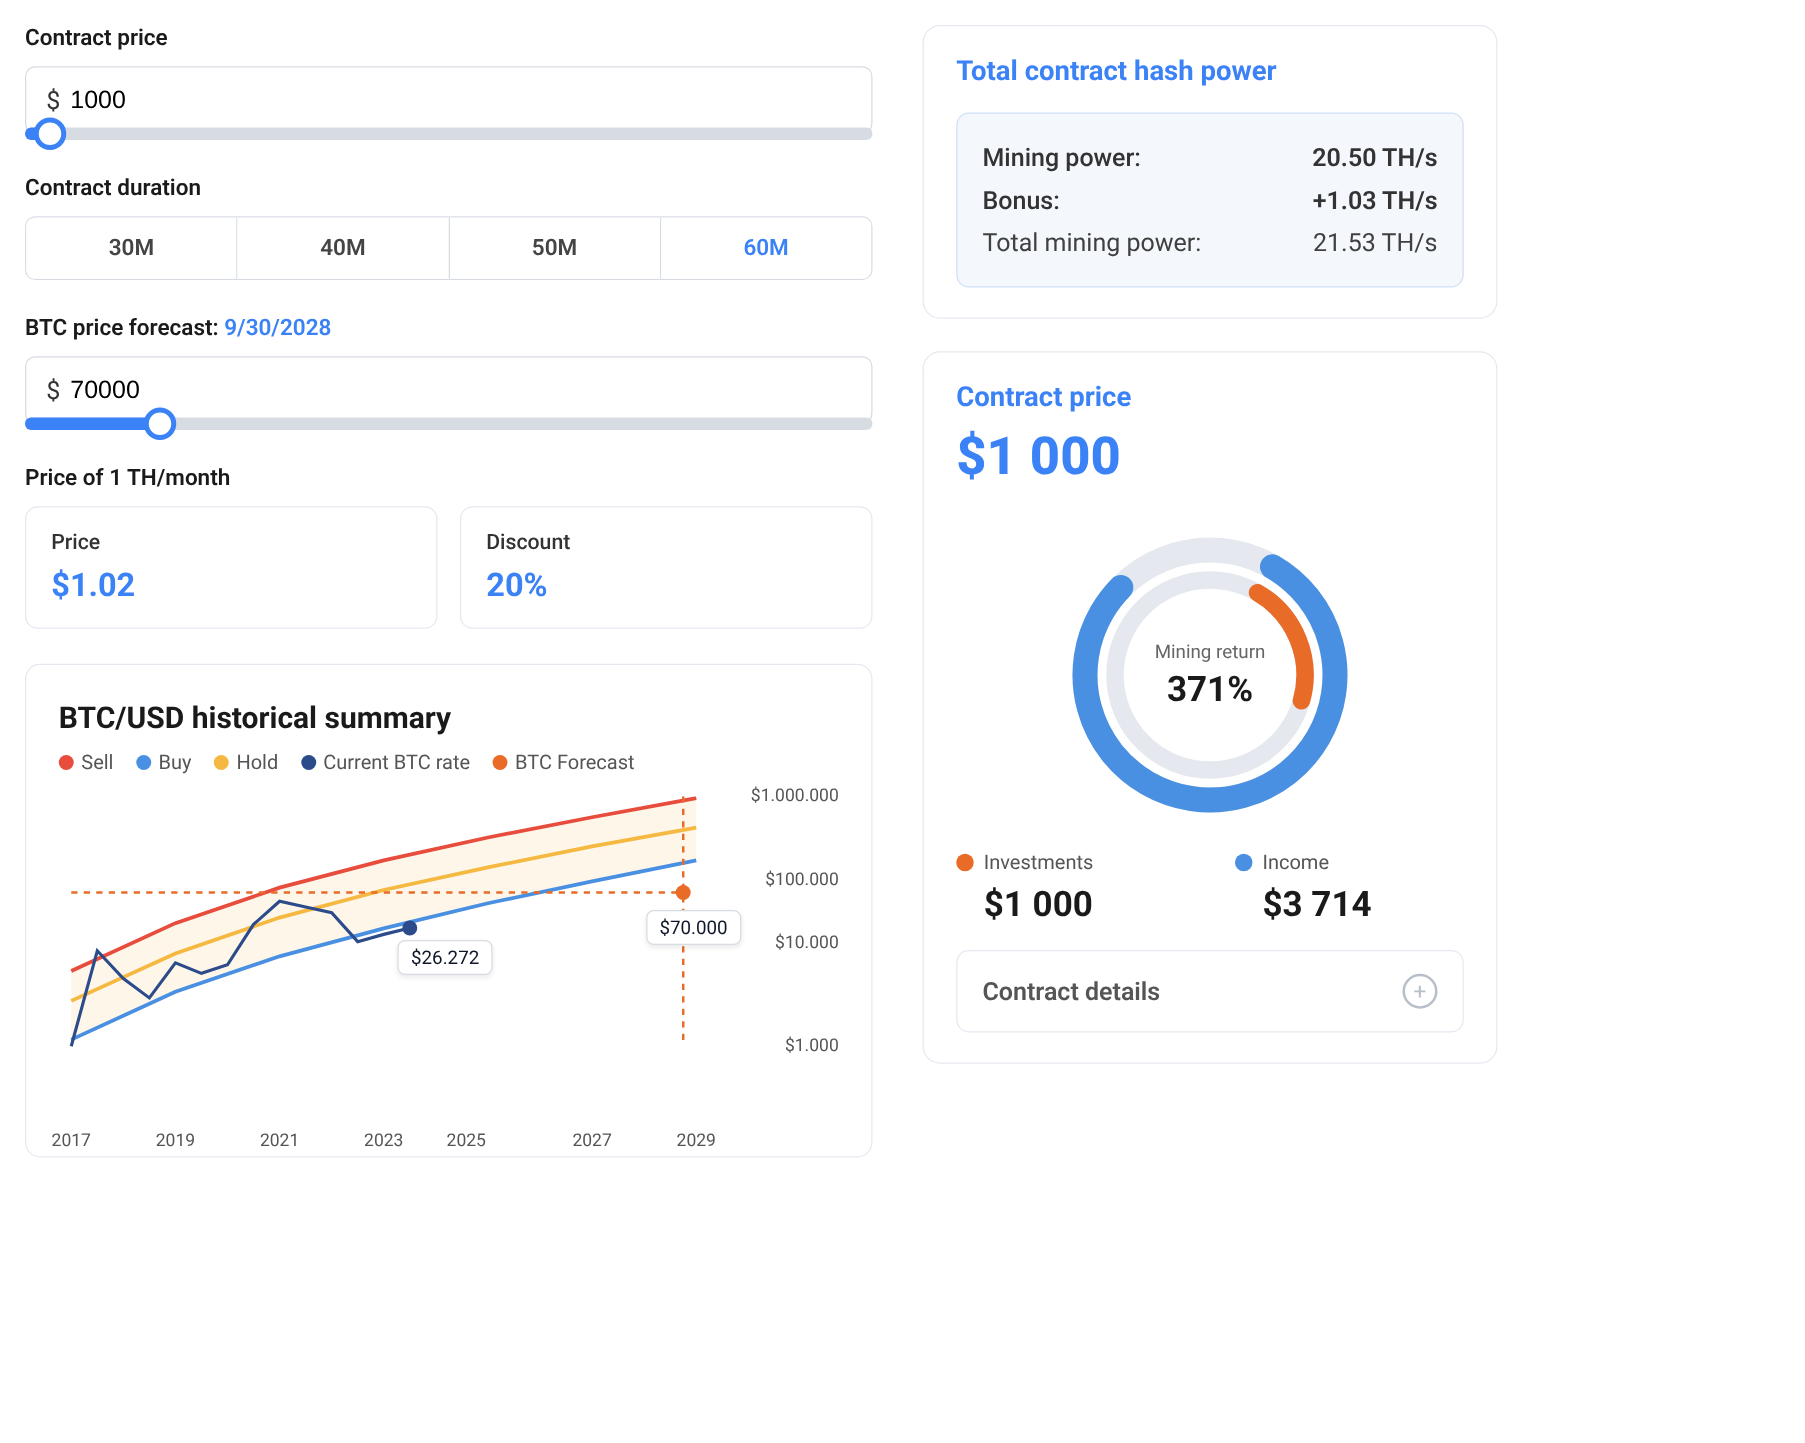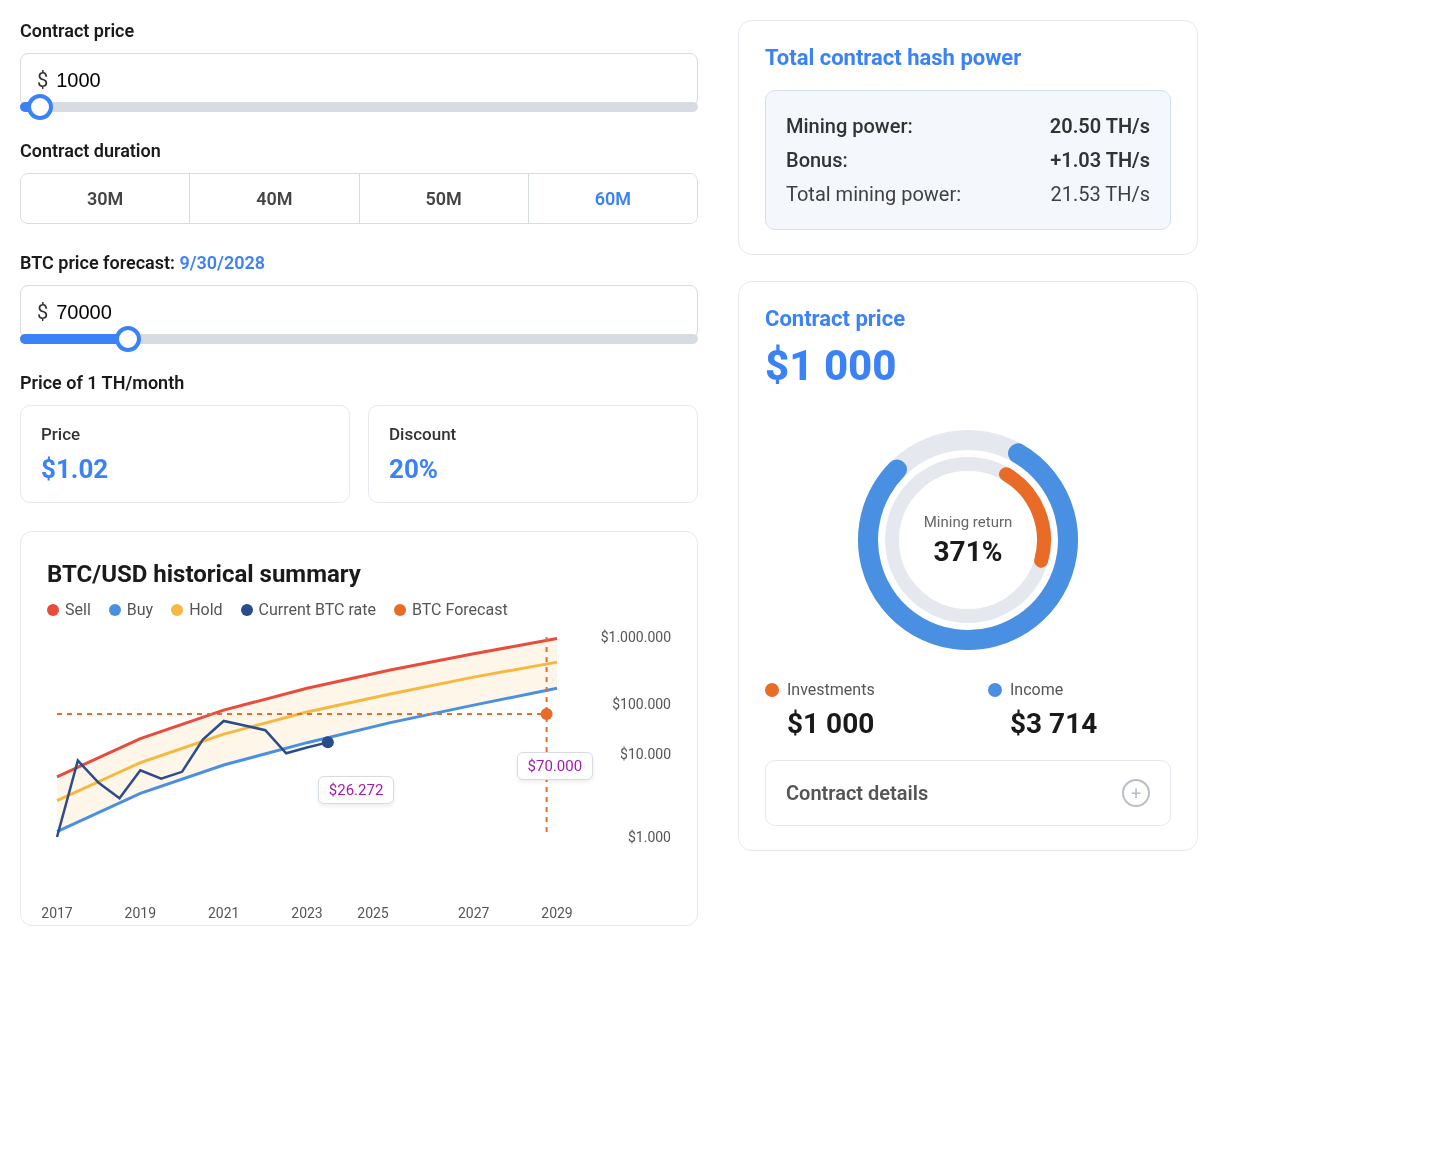--- a/index.html
+++ b/index.html
@@ -149,23 +149,22 @@
   color: #555;
   transform: translateX(-50%);
 }
 .chart-label-box {
   position: absolute;
   background: #fff;
   border: 1px solid #d7dce3;
   border-radius: 6px;
   padding: 4px 10px;
   font-size: 15px;
-  color: #a21caf;
+  color: #0f172a;
   box-shadow: 0 2px 4px rgba(0,0,0,0.08);
-  margin-top: 24px;
 }
 .panel {
   border: 1px solid #e5e9ef;
   border-radius: 14px;
   padding: 24px 26px;
   margin-bottom: 26px;
 }
 .panel-label {
   font-size: 22px;
   color: #3b82f6;

